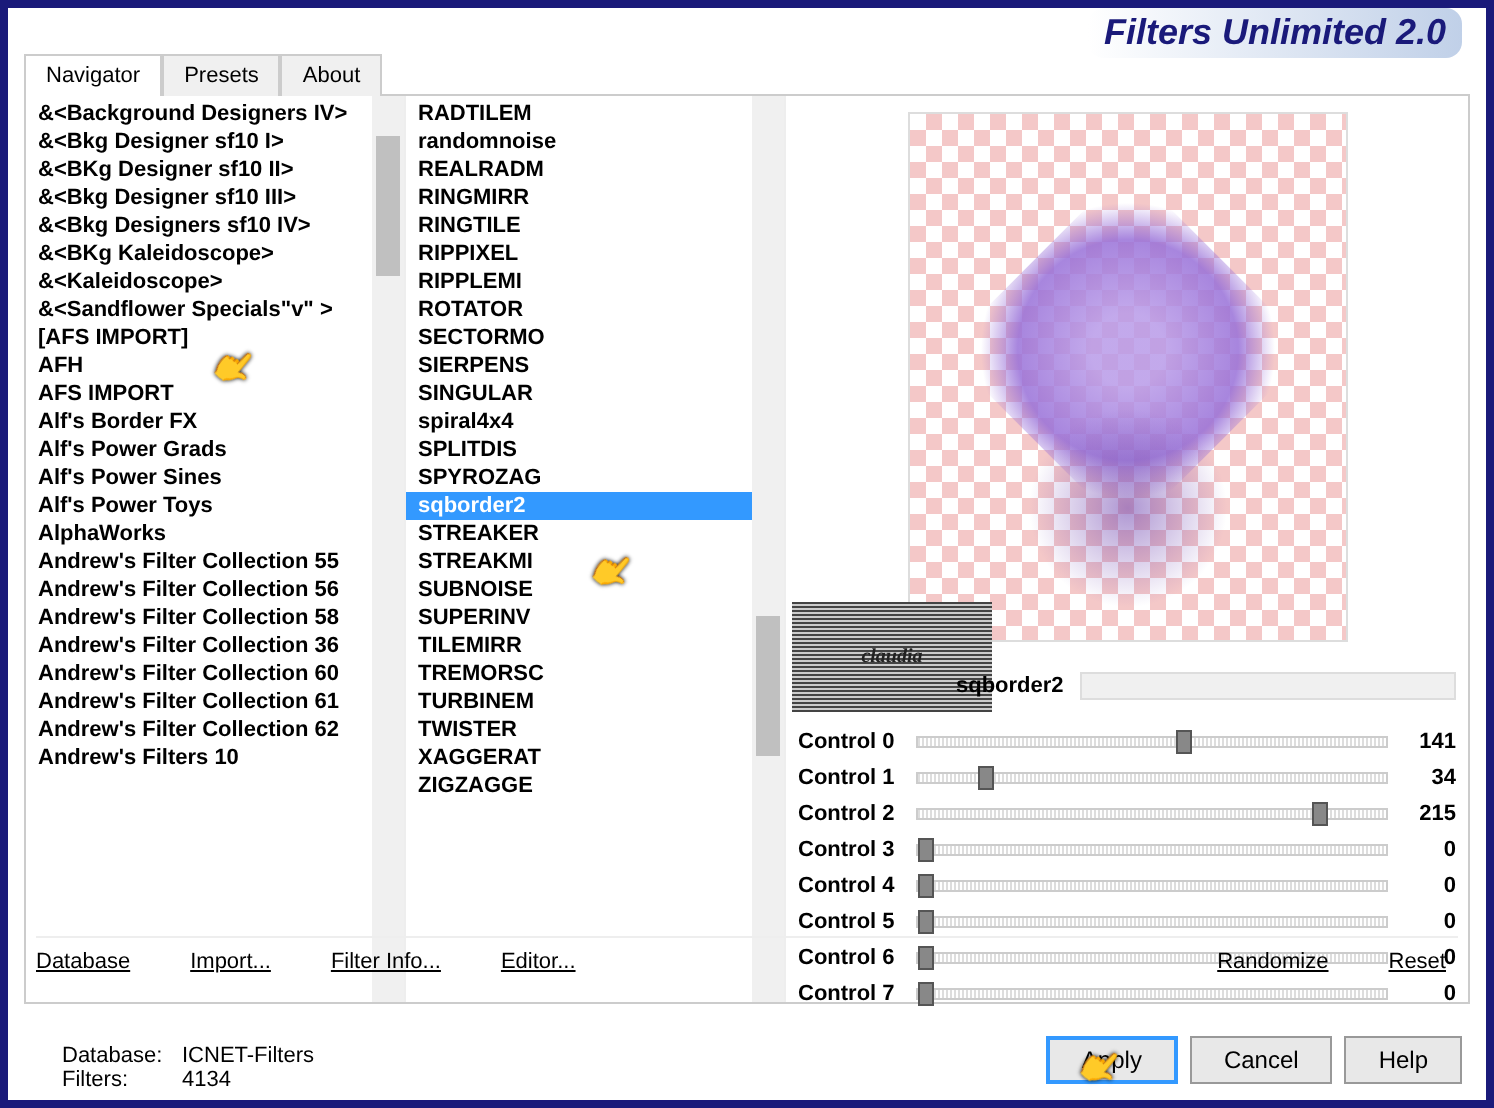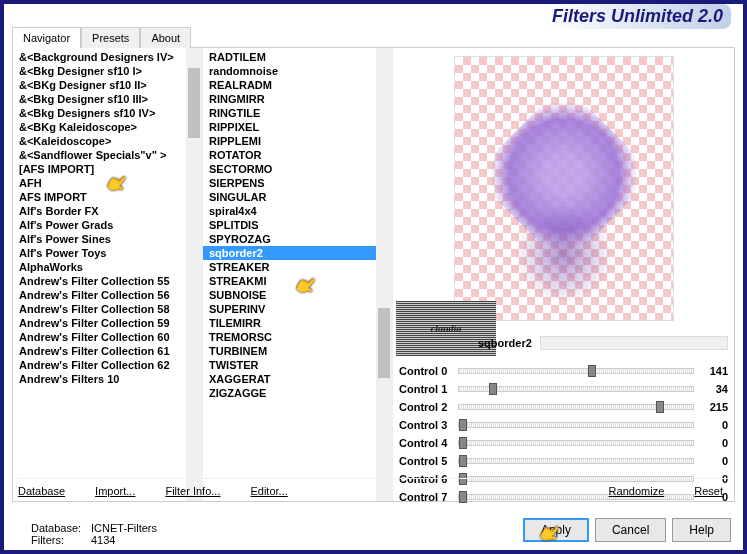--- a/index.html
+++ b/index.html
@@ -22,21 +22,21 @@
 .watermark { position: absolute; left: 3px; top: 253px; width: 100px; height: 55px; background: repeating-linear-gradient(0deg, #444, #444 1px, #ccc 1px, #ccc 2px); display: flex; align-items: center; justify-content: center; font-size: 10px; font-style: italic; font-family: cursive; color: #222; }
 .filter-name-row { position: absolute; top: 288px; left: 85px; right: 6px; display: flex; align-items: center; gap: 8px; }
 .filter-name { font-size: 11px; }
 .progress-bg { flex: 1; height: 14px; background: #f0f0f0; border: 1px solid #ddd; }
 .controls { position: absolute; top: 314px; left: 6px; right: 6px; }
 .control-row { display: flex; align-items: center; height: 18px; font-size: 11px; }
 .control-label { width: 55px; }
 .control-slider { flex: 1; height: 6px; background: repeating-linear-gradient(90deg, #ddd, #ddd 1px, #fff 1px, #fff 2px); border: 1px solid #ccc; position: relative; margin: 0 4px; }
 .control-thumb { position: absolute; top: -4px; width: 8px; height: 12px; background: #888; border: 1px solid #555; }
 .control-val { width: 30px; text-align: right; }
-.bottom-links { position: absolute; bottom: 48px; left: 14px; right: 14px; display: flex; font-size: 11px; border-top: 1px solid #eee; padding-top: 6px; height: 24px; }
+.bottom-links { position: absolute; bottom: 48px; left: 14px; right: 14px; display: flex; font-size: 11px; border-top: 1px solid #eee; padding-top: 6px; height: 34px; }
 .link { text-decoration: underline; margin-right: 30px; cursor: pointer; }
 .link-right { margin-left: auto; }
 .status { position: absolute; bottom: 4px; left: 12px; font-size: 11px; }
 .status-row { display: flex; padding-left: 15px; }
 .status-label { width: 60px; }
 .buttons { position: absolute; bottom: 8px; right: 12px; display: flex; gap: 6px; }
 .btn { padding: 3px 16px; font-size: 12px; border: 1px solid #999; background: #e8e8e8; cursor: pointer; }
 .btn.primary { border: 2px solid #3399ff; }
 .pointer { position: absolute; width: 26px; height: 20px; pointer-events: none; z-index: 50; }
 .hand { font-size: 18px; transform: scaleX(-1) rotate(-40deg); display: inline-block; filter: drop-shadow(0 0 1px #000); }
@@ -67,21 +67,21 @@
         <div class="list-item">AFH</div>
         <div class="list-item">AFS IMPORT</div>
         <div class="list-item">Alf's Border FX</div>
         <div class="list-item">Alf's Power Grads</div>
         <div class="list-item">Alf's Power Sines</div>
         <div class="list-item">Alf's Power Toys</div>
         <div class="list-item">AlphaWorks</div>
         <div class="list-item">Andrew's Filter Collection 55</div>
         <div class="list-item">Andrew's Filter Collection 56</div>
         <div class="list-item">Andrew's Filter Collection 58</div>
-        <div class="list-item">Andrew's Filter Collection 59</div>
+        <div class="list-item">Andrew's Filter Collection 36</div>
         <div class="list-item">Andrew's Filter Collection 60</div>
         <div class="list-item">Andrew's Filter Collection 61</div>
         <div class="list-item">Andrew's Filter Collection 62</div>
         <div class="list-item">Andrew's Filters 10</div>
       </div>
     <div class="scrollbar">
         <div class="scroll-thumb" style="top:20px;height:70px"></div>
       </div>
   </div>
   <div class="list-col">

